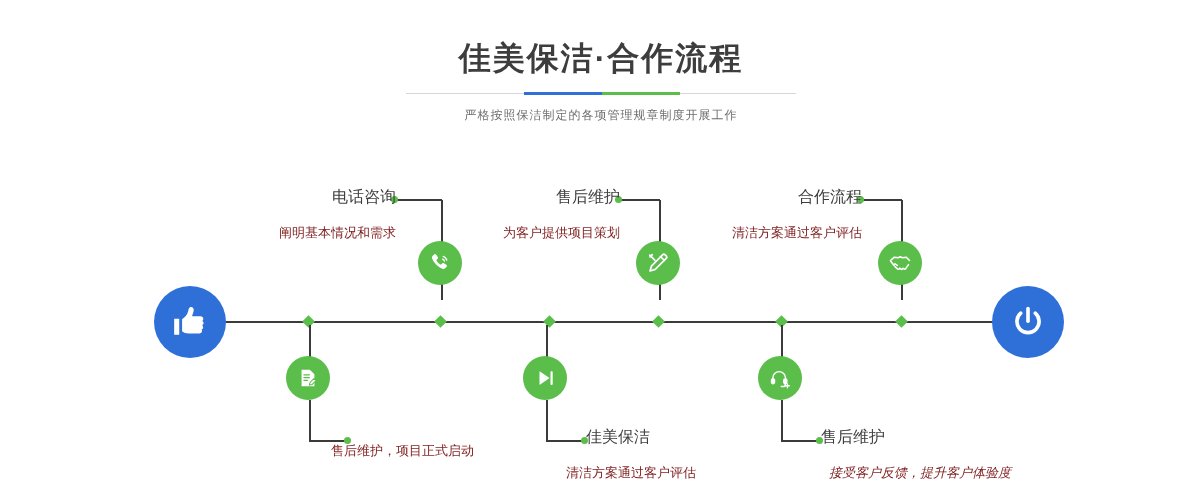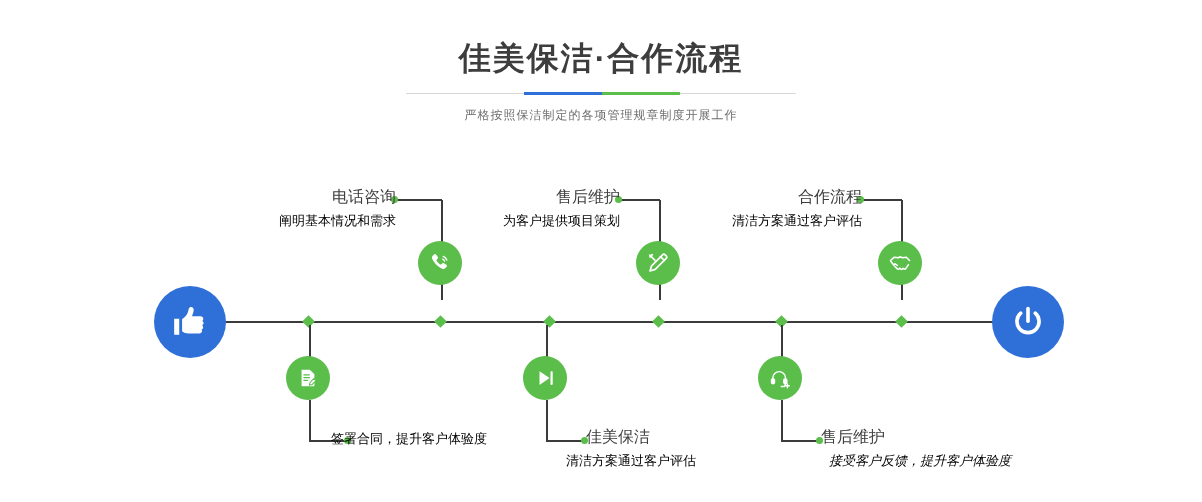--- a/index.html
+++ b/index.html
@@ -146,23 +146,23 @@
     text-align: right;
     white-space: nowrap;
   }
   .lbl .t {
     font-size: 16px;
     color: #3d3d3d;
     line-height: 22px;
   }
   .lbl .d {
     font-size: 13px;
-    color: #000000;
+    color: #7f1d1d;
     line-height: 20px;
-    margin-top: 3px;
+    margin-top: 15px;
   }
 </style>
 </head>
 <body>
 
 <div id="stage">
 
   <div class="header">
     <div class="title">佳美保洁·合作流程</div>
     <div class="rule-wrap">
@@ -219,21 +219,21 @@
   <div class="node" style="left:286px; top:356px;">
     <span>
       <svg width="22" height="22" viewBox="0 0 24 24" fill="#ffffff">
         <path d="M5 3h9l5 5v13H5z" fill="#ffffff"></path>
         <path d="M7.5 8.5h6M7.5 11.5h6M7.5 14.5h4" stroke="#5bbd4a" stroke-width="1.3" stroke-linecap="round"></path>
         <path d="M18.6 12.4l2.3 2.3-4.4 4.4-2.9.6.6-2.9z" fill="#ffffff" stroke="#5bbd4a" stroke-width="1.1"></path>
       </svg>
     </span>
   </div>
   <div class="lbl" style="left:349px; top:426px; width:200px; text-align:left;">
-    <div class="d" style="margin-left:-18px;">签署合同，提升客户体验度</div>
+    <div class="d" style="margin-left:-18px;">售后维护，项目正式启动</div>
   </div>
 
   <div class="diamond" style="left:654px;"></div>
   <div class="diamond" style="left:545px;"></div>
   <div class="vline" style="left:659px; top:240px; height:60px;"></div>
   <div class="vline" style="left:659px; top:200px; height:42px;"></div>
   <div class="hline" style="left:620px; top:199px; width:40px;"></div>
   <div class="dot" style="left:615px; top:196px;"></div>
   <div class="node" style="left:636px; top:241px;">
     <span>

